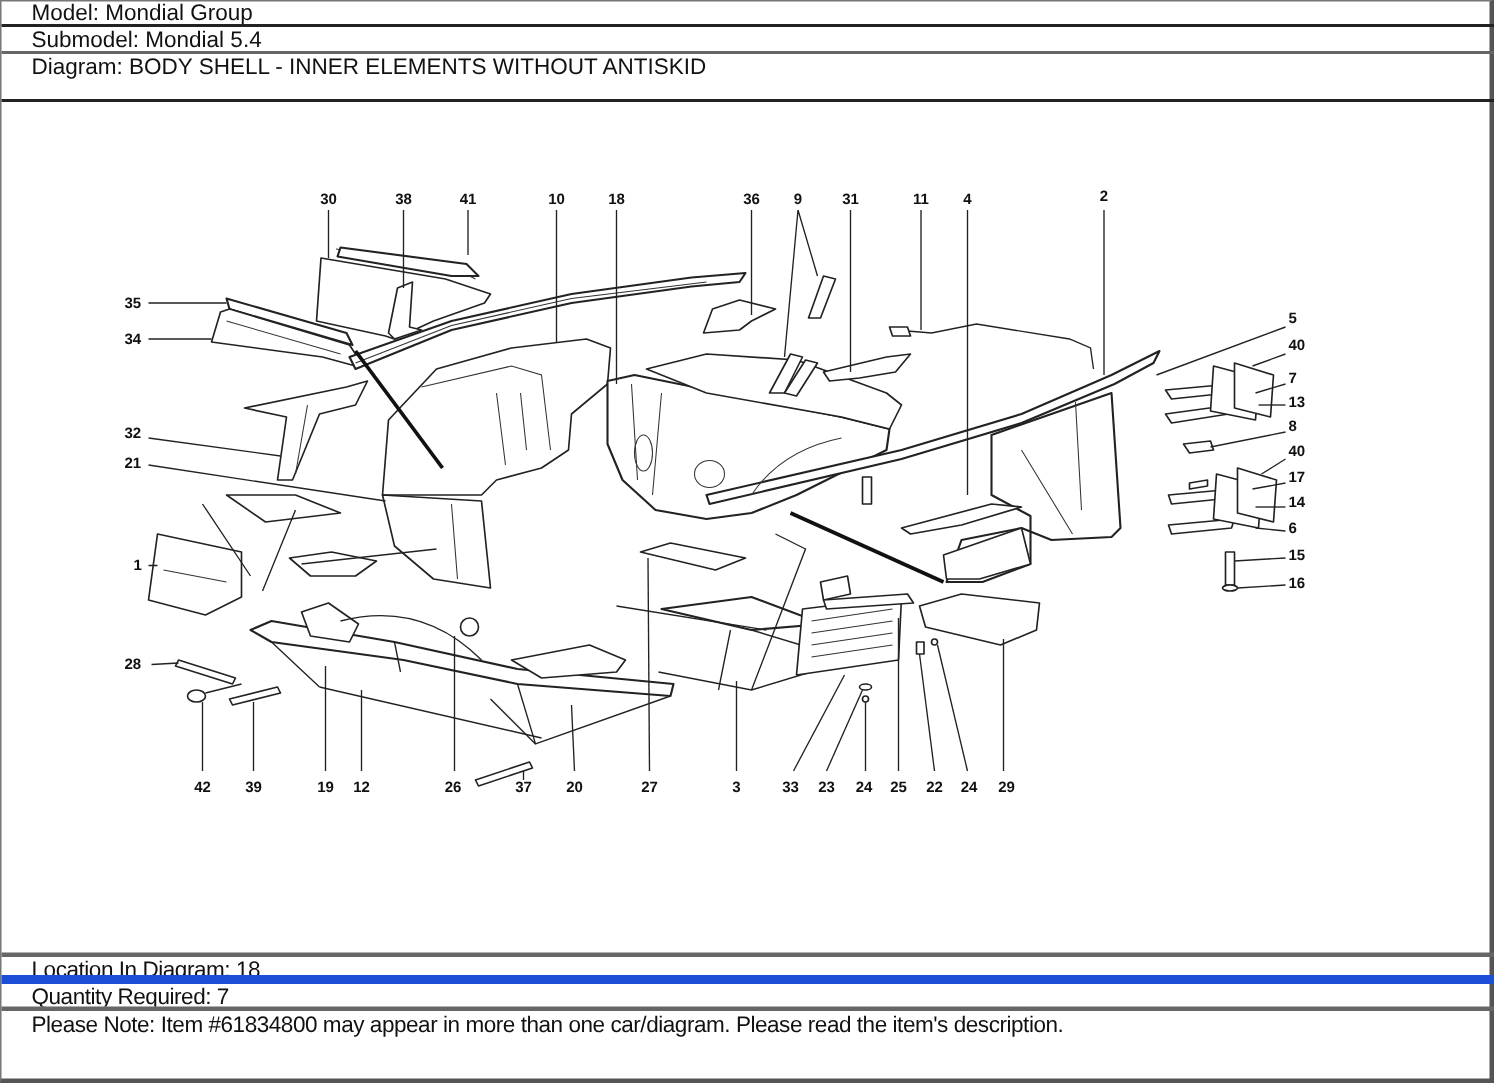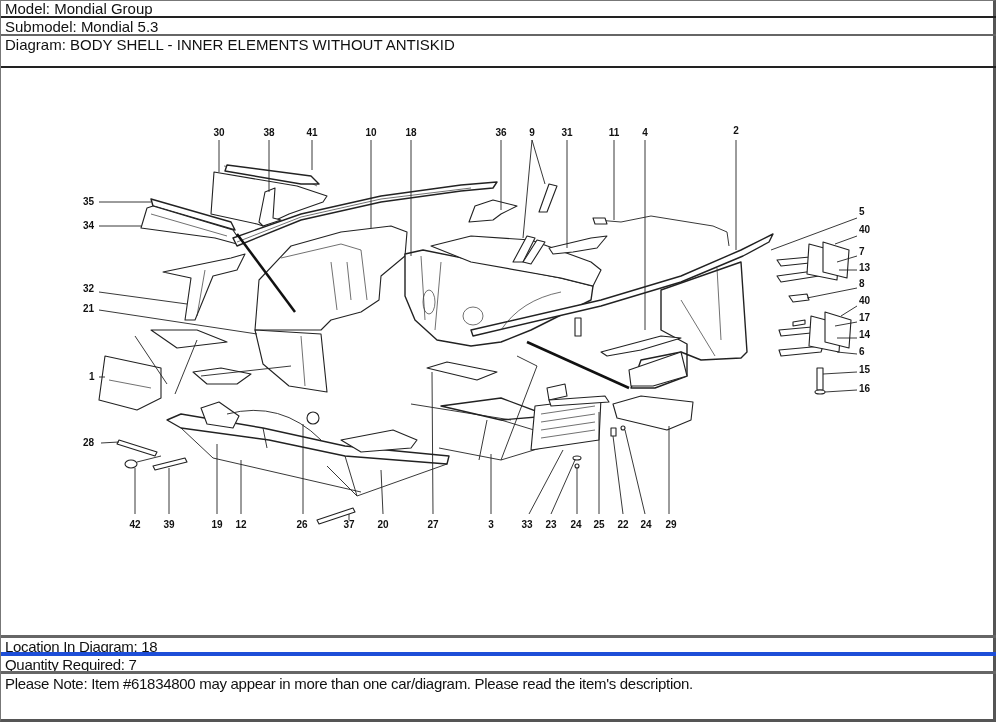--- a/index.html
+++ b/index.html
@@ -1,39 +1,39 @@
 <!DOCTYPE html>
 <html><head>
 <meta charset="utf-8">
 <style>
   html, body { margin:0; padding:0; background:#ffffff; }
   body { width:1000px; height:726px; position:relative; overflow:hidden; font-family:"Liberation Sans", "DejaVu Sans", sans-serif; color:#111; }
   .frame { position:absolute; left:0; top:0; width:996px; height:722px; border-right:3px solid #555; border-bottom:3px solid #555; border-left:1px solid #777; border-top:1px solid #777; box-sizing:border-box; }
-  .row { position:absolute; left:1px; width:995px; box-sizing:border-box; font-size:15px; line-height:17px; padding-left:4px; white-space:nowrap; overflow:hidden; }
+  .row { position:absolute; left:1px; width:995px; box-sizing:border-box; font-size:15px; line-height:17px; padding-left:20px; white-space:nowrap; overflow:hidden; }
   .r1 { top:0; height:18px; border-bottom:2px solid #222; }
   .r2 { top:18px; height:18px; border-bottom:2px solid #666; }
   .r3 { top:36px; height:32px; border-bottom:2px solid #222; }
   .diagram { position:absolute; left:1px; top:54px; width:995px; height:584px; border-bottom:3px solid #666; box-sizing:border-box; }
-  .r4 { top:638px; height:18px; border-bottom:4px solid #1d4ed8; }
+  .r4 { top:638px; height:18px; border-bottom:6px solid #1d4ed8; }
   .r5 { top:656px; height:18px; border-bottom:3px solid #666; }
   .r6 { top:675px; height:46px; }
   .cond { font-family:"Liberation Sans Narrow", "Liberation Sans", sans-serif; letter-spacing:-0.3px; }
   svg text { font-family:"Liberation Sans", "DejaVu Sans", sans-serif; font-weight:bold; font-size:10px; fill:#111; }
   .ln { stroke:#222; stroke-width:0.9; fill:none; }
   .pt { stroke:#222; stroke-width:1.1; fill:#fff; stroke-linejoin:round; }
   .pth { stroke:#222; stroke-width:1.4; fill:#fff; stroke-linejoin:round; }
   .thin { stroke:#333; stroke-width:0.7; fill:none; }
 </style>
 </head>
 <body>
 
 <div class="frame"></div>
 
 <div class="row r1"><span>Model: Mondial Group</span></div>
-<div class="row r2"><span>Submodel: Mondial 5.3</span></div>
+<div class="row r2"><span>Submodel: Mondial 5.4</span></div>
 <div class="row r3"><span>Diagram: BODY SHELL - INNER ELEMENTS WITHOUT ANTISKID</span></div>
 
 <div class="diagram">
 <svg width="995" height="584" viewBox="0 54 995 584">
 
   <g>
     <path class="pt" d="M213,172 L296,186 L326,196 L322,202 L288,214 L262,226 L256,224 L210,214 Z"></path>
     <path class="thin" d="M223,166 L300,178 L316,186"></path>
     <path class="pth" d="M226,165 L310,176 L318,184 L300,184 L224,171 Z"></path>
   </g>

